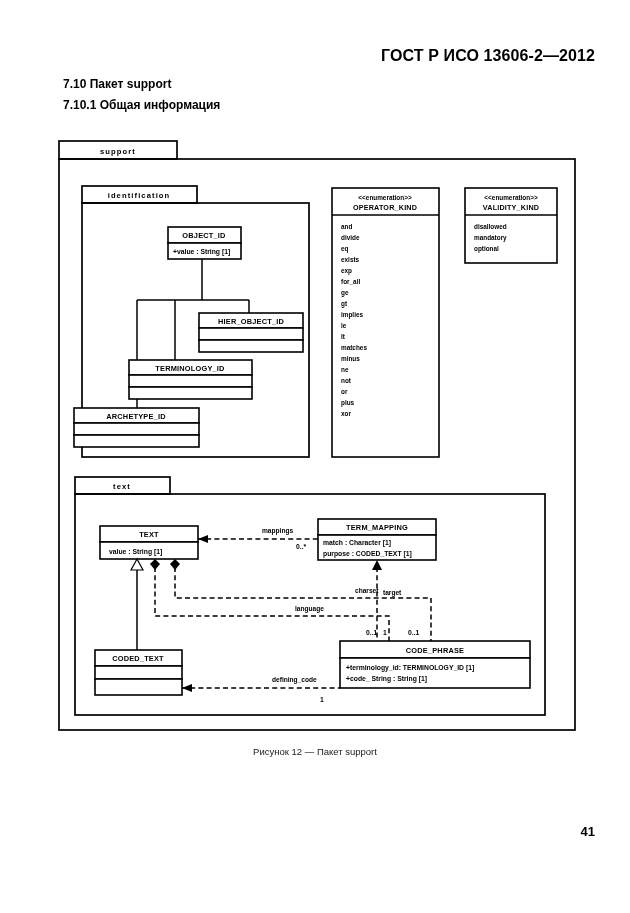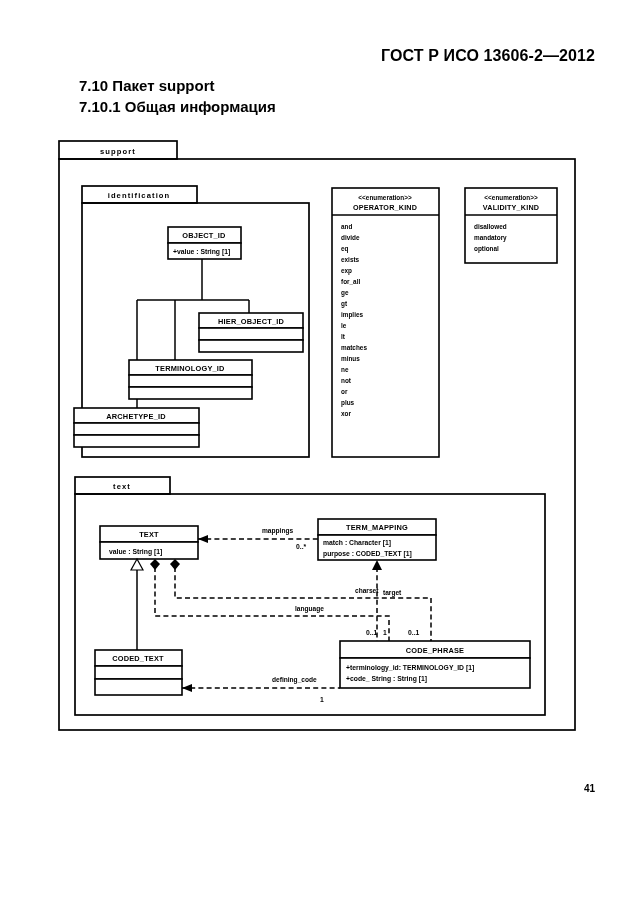--- a/index.html
+++ b/index.html
@@ -26,22 +26,22 @@
     position: absolute;
     right: 35px;
     top: 47px;
     font-size: 16px;
     font-weight: bold;
     letter-spacing: 0.1px;
     white-space: nowrap;
   }
   .sec-title {
     position: absolute;
-    left: 79px;
-    font-size: 15px;
+    left: 63px;
+    font-size: 12px;
     font-weight: bold;
     white-space: nowrap;
   }
   #sec-1 { top: 77px; }
   #sec-2 { top: 98px; }
   .figure-wrap {
     position: absolute;
     left: 0;
     top: 130px;
     width: 574px;
@@ -52,22 +52,22 @@
     left: 0;
     top: 746px;
     width: 630px;
     text-align: center;
     font-size: 9.5px;
     color: #1a1a1a;
   }
   .page-number {
     position: absolute;
     right: 35px;
-    top: 783px;
-    font-size: 10px;
+    top: 824px;
+    font-size: 13px;
     font-weight: bold;
   }
   svg { display: block; }
   svg text { font-family: "Liberation Sans", sans-serif; fill: #000; }
   .cls-name { font-size: 7.4px; font-weight: bold; text-anchor: middle; letter-spacing: 0.2px; }
   .cls-attr { font-size: 6.8px; font-weight: bold; }
   .pkg-name { font-size: 7.6px; font-weight: bold; text-anchor: middle; letter-spacing: 1.1px; }
   .enum-stereo { font-size: 6.4px; font-weight: bold; text-anchor: middle; }
   .enum-name { font-size: 7.2px; font-weight: bold; text-anchor: middle; letter-spacing: 0.2px; }
   .enum-lit { font-size: 6.4px; font-weight: bold; }
@@ -251,15 +251,16 @@
       <g>
         <path class="ln-d" d="M182,558 L340,558"></path>
         <polygon points="182,558 192,554 192,562" fill="#000"></polygon>
         <text class="assoc-lbl" x="272" y="552">defining_code</text>
         <text class="mult-lbl" x="320" y="572">1</text>
       </g>
 
     </svg>
   </div>
 
+  <div class="caption">Рисунок 12 — Пакет support</div>
   <div class="page-number">41</div>
 
 </div>
 
 </body></html>

